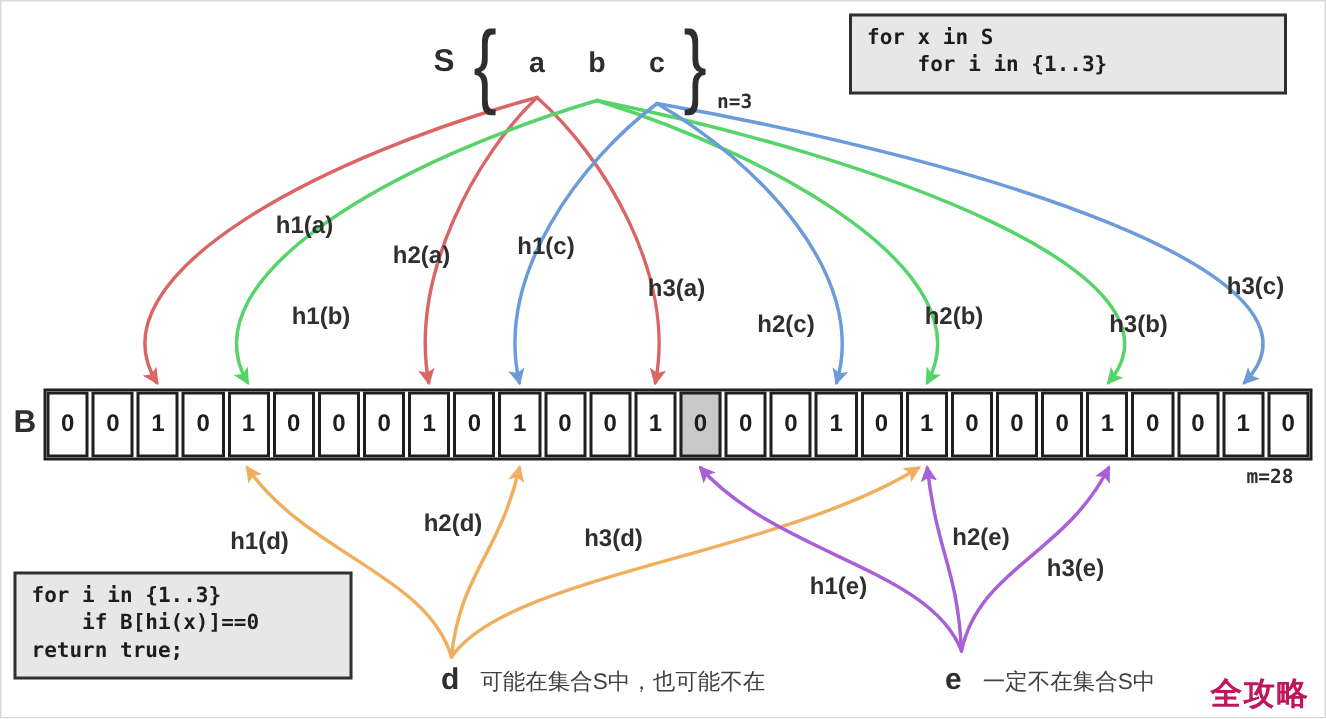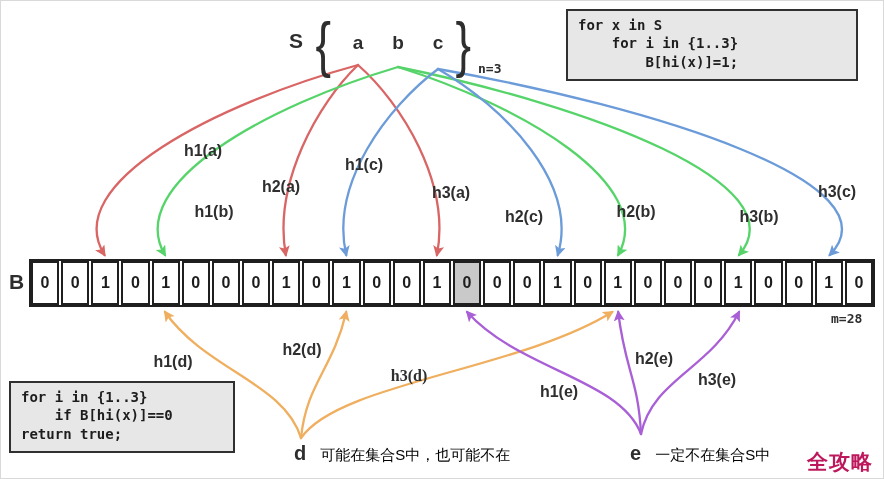--- a/index.html
+++ b/index.html
@@ -24,21 +24,21 @@
     display:flex;align-items:center;justify-content:center;
     font-size:16px;font-weight:bold;color:#1d1d1d;}
   .bit-cell.hl{background:#c9c9c9;}
   .array-label{font-size:21px;font-weight:bold;}
   .m-label{font-size:13px;font-weight:bold;font-family:"DejaVu Sans Mono",monospace;}
   
   .hash-label{position:absolute;transform:translate(-50%,-50%);font-size:16px;
     font-weight:600;color:#2f2f2f;white-space:nowrap;pointer-events:none;}
   
   .cap-letter{font-size:20px;font-weight:bold;color:#2e2e2e;}
-  .cap-text{font-size:15px;font-weight:500;color:#000000;margin-left:14px;}
+  .cap-text{font-size:15px;font-weight:500;color:#404040;margin-left:14px;}
   .caption{display:flex;align-items:baseline;}
   .watermark{font-size:21px;font-weight:bold;letter-spacing:1px;}
   svg{position:absolute;left:0;top:0;pointer-events:none;}
 </style>
 </head>
 <body>
 
 <div id="canvas">
 
   <svg id="arrows" width="884" height="479">
@@ -80,21 +80,20 @@
   <span class="abs brace" style="left:312px;top:12px;">{</span>
   <span class="abs set-elem" style="left:357px;top:31px;">a</span>
   <span class="abs set-elem" style="left:397px;top:31px;">b</span>
   <span class="abs set-elem" style="left:437px;top:31px;">c</span>
   <span class="abs brace" style="left:452px;top:12px;">}</span>
   <span class="abs n-label" style="left:477px;top:48px;margin-top:12px;">n=3</span>
 
   <div class="abs codebox" style="left: 565px; top: 8px; width: 292px; background: rgb(231, 231, 231);">
     <div>for x in S</div>
     <div>    for i in {1..3}</div>
-    <div>        B[hi(x)]=1;</div>
   </div>
 
   <div class="abs codebox" style="left: 8px; top: 380px; width: 226px; background: rgb(231, 231, 231);">
     <div>for i in {1..3}</div>
     <div>    if B[hi(x)]==0</div>
     <div>return true;</div>
   </div>
 
   <span class="abs array-label" style="left:8px;top:269px;">B</span>
   <div class="abs bit-strip">
@@ -134,27 +133,27 @@
     <span class="cap-text">可能在集合S中，也可能不在</span>
   </div>
   <div class="abs caption" style="left:629px;top:441px;">
     <span class="cap-letter">e</span>
     <span class="cap-text">一定不在集合S中</span>
   </div>
 
   <span class="abs watermark" style="left: 806px; top: 447px; color: #be185d;">全攻略</span>
 
 <div class="hash-label" style="left: 202px; top: 150px;">h1(a)</div>
-    <div class="hash-label" style="left: 280px; top: 186px;">h2(a)</div>
+    <div class="hash-label" style="left: 280px; top: 170px;">h2(a)</div>
     <div class="hash-label" style="left: 450px; top: 192px;">h3(a)</div>
     <div class="hash-label" style="left: 213px; top: 211px;">h1(b)</div>
     <div class="hash-label" style="left: 635px; top: 211px;">h2(b)</div>
     <div class="hash-label" style="left: 758px; top: 216px;">h3(b)</div>
     <div class="hash-label" style="left: 363px; top: 164px;">h1(c)</div>
     <div class="hash-label" style="left: 523px; top: 216px;">h2(c)</div>
     <div class="hash-label" style="left: 836px; top: 191px; text-align: center;">h3(c)</div>
     <div class="hash-label" style="left: 172px; top: 361px;">h1(d)</div>
     <div class="hash-label" style="left: 301px; top: 349px;">h2(d)</div>
-    <div class="hash-label" style="left: 408px; top: 375px; font-family: Liberation Serif, serif;">h3(d)</div>
+    <div class="hash-label" style="left: 408px; top: 359px;">h3(d)</div>
     <div class="hash-label" style="left: 558px; top: 391px;">h1(e)</div>
     <div class="hash-label" style="left: 653px; top: 358px;">h2(e)</div>
     <div class="hash-label" style="left: 716px; top: 379px;">h3(e)</div>
   </div>
 
 </body></html>

